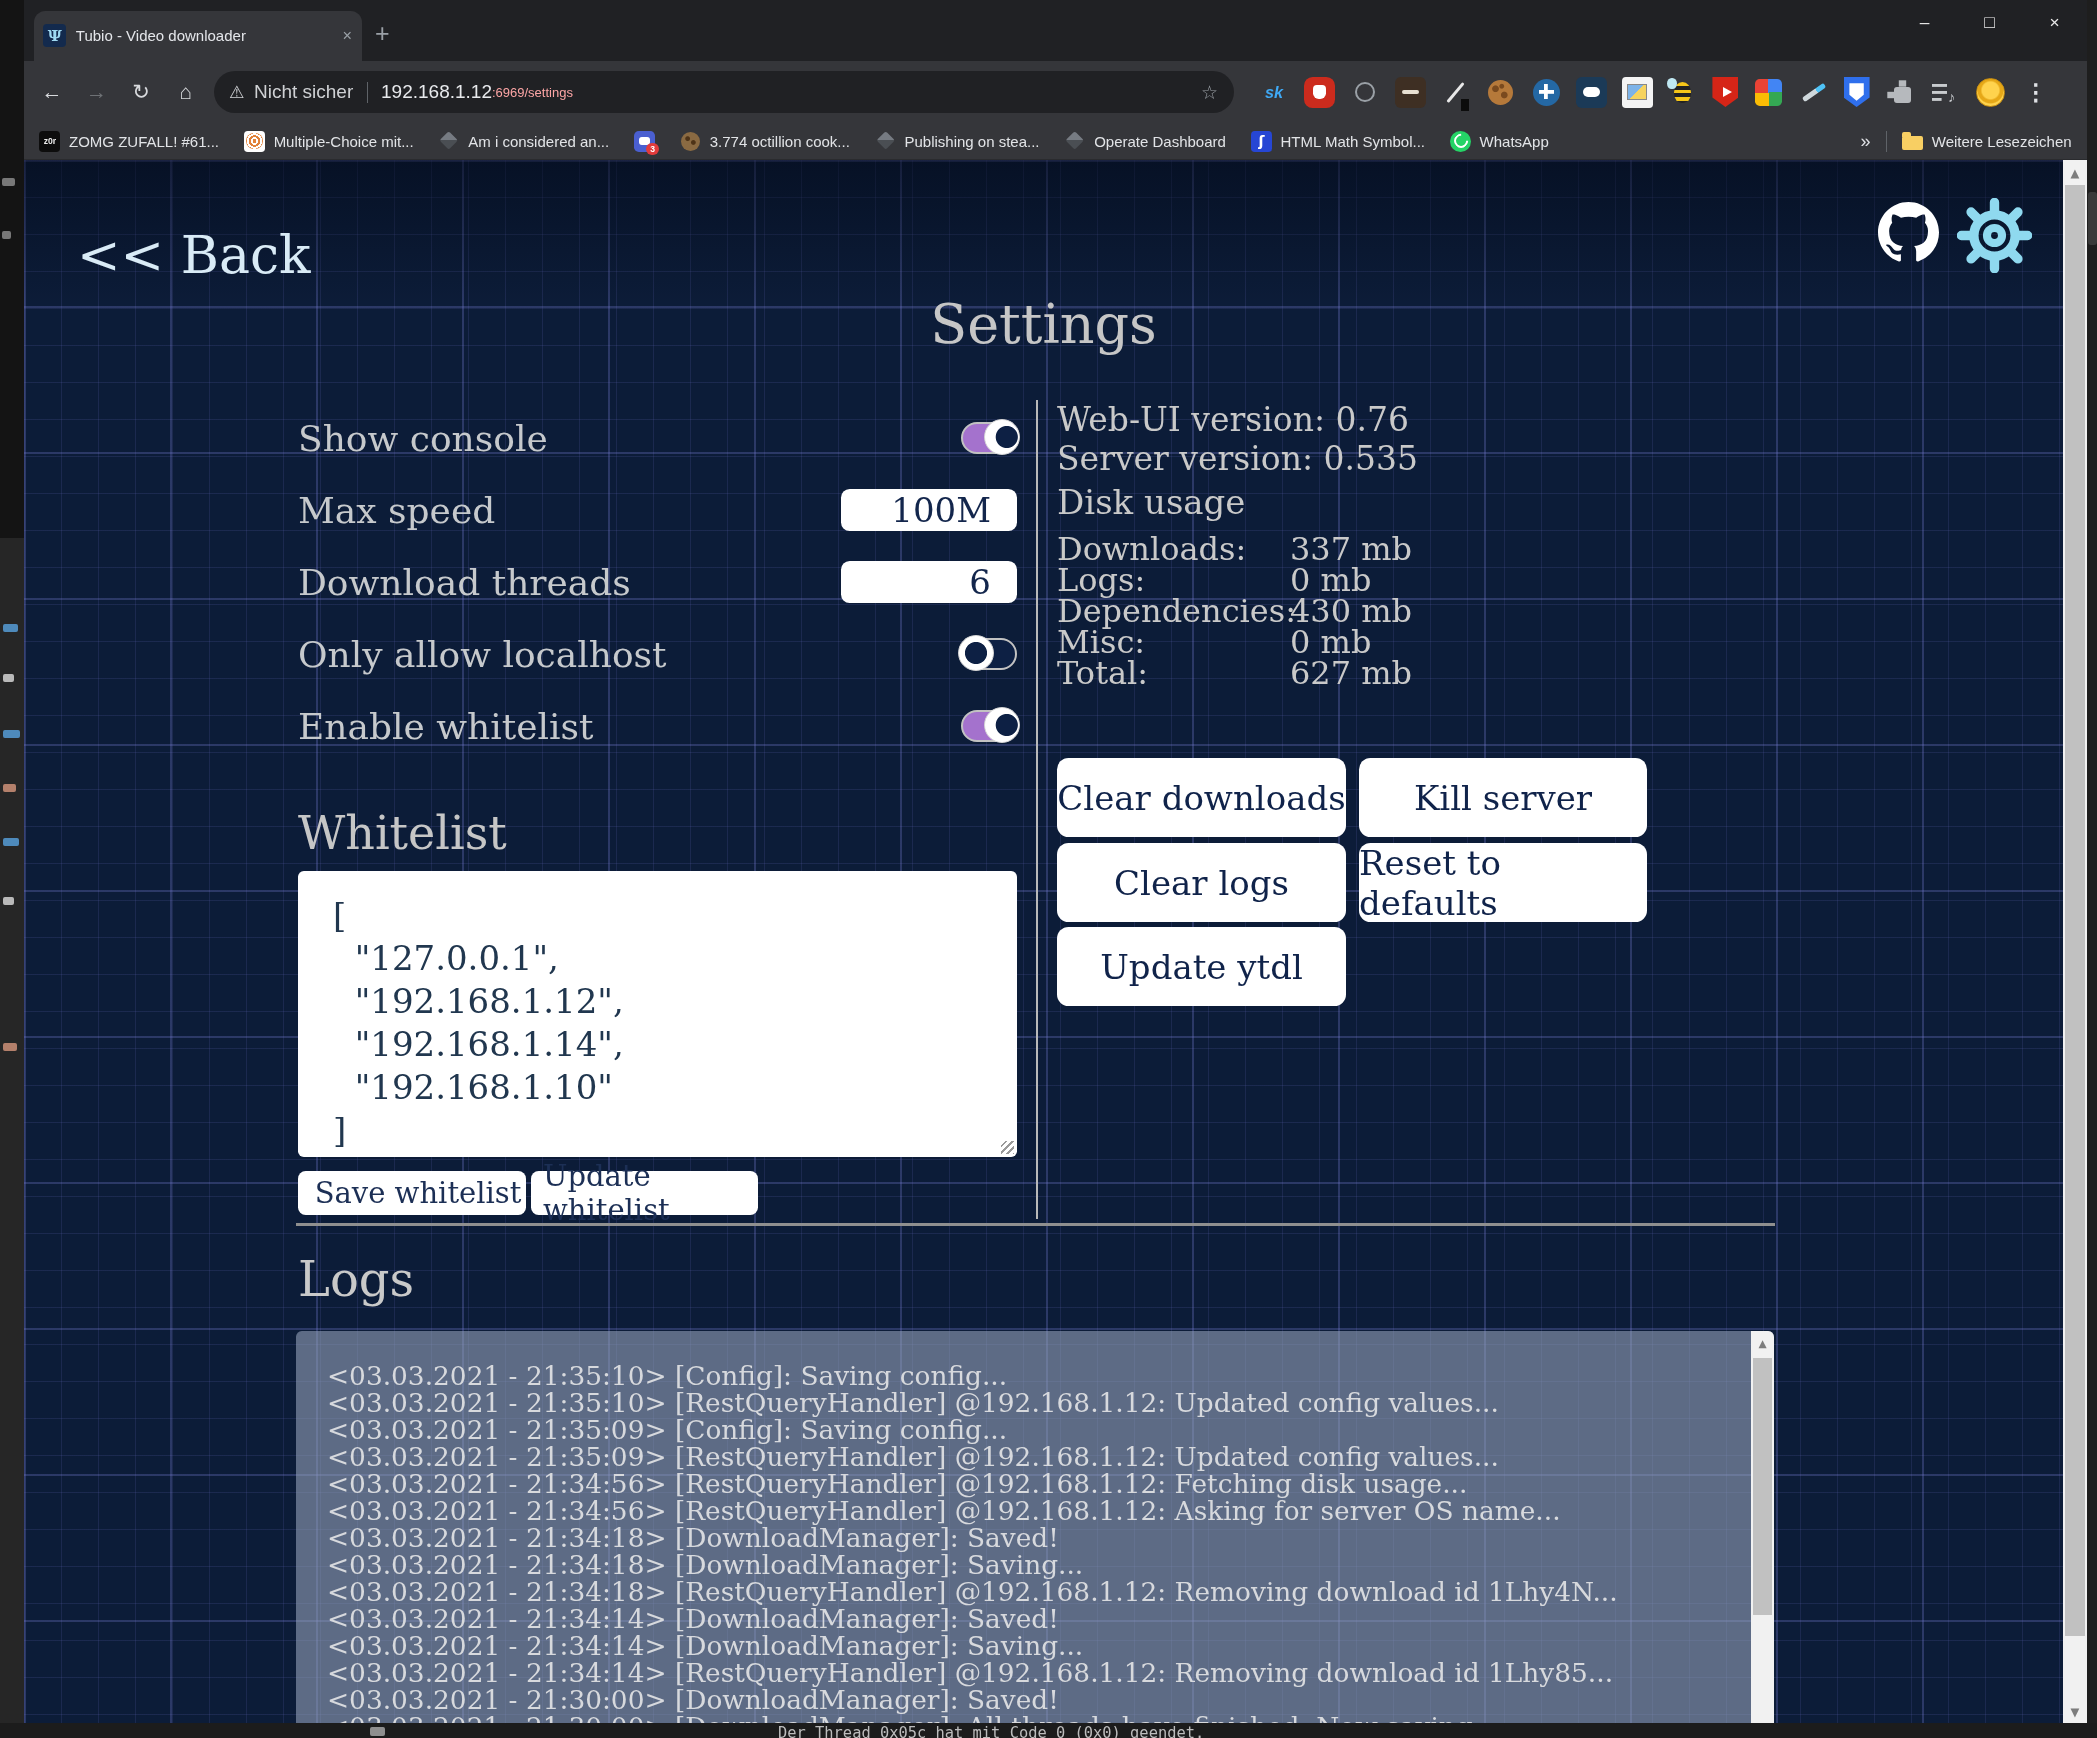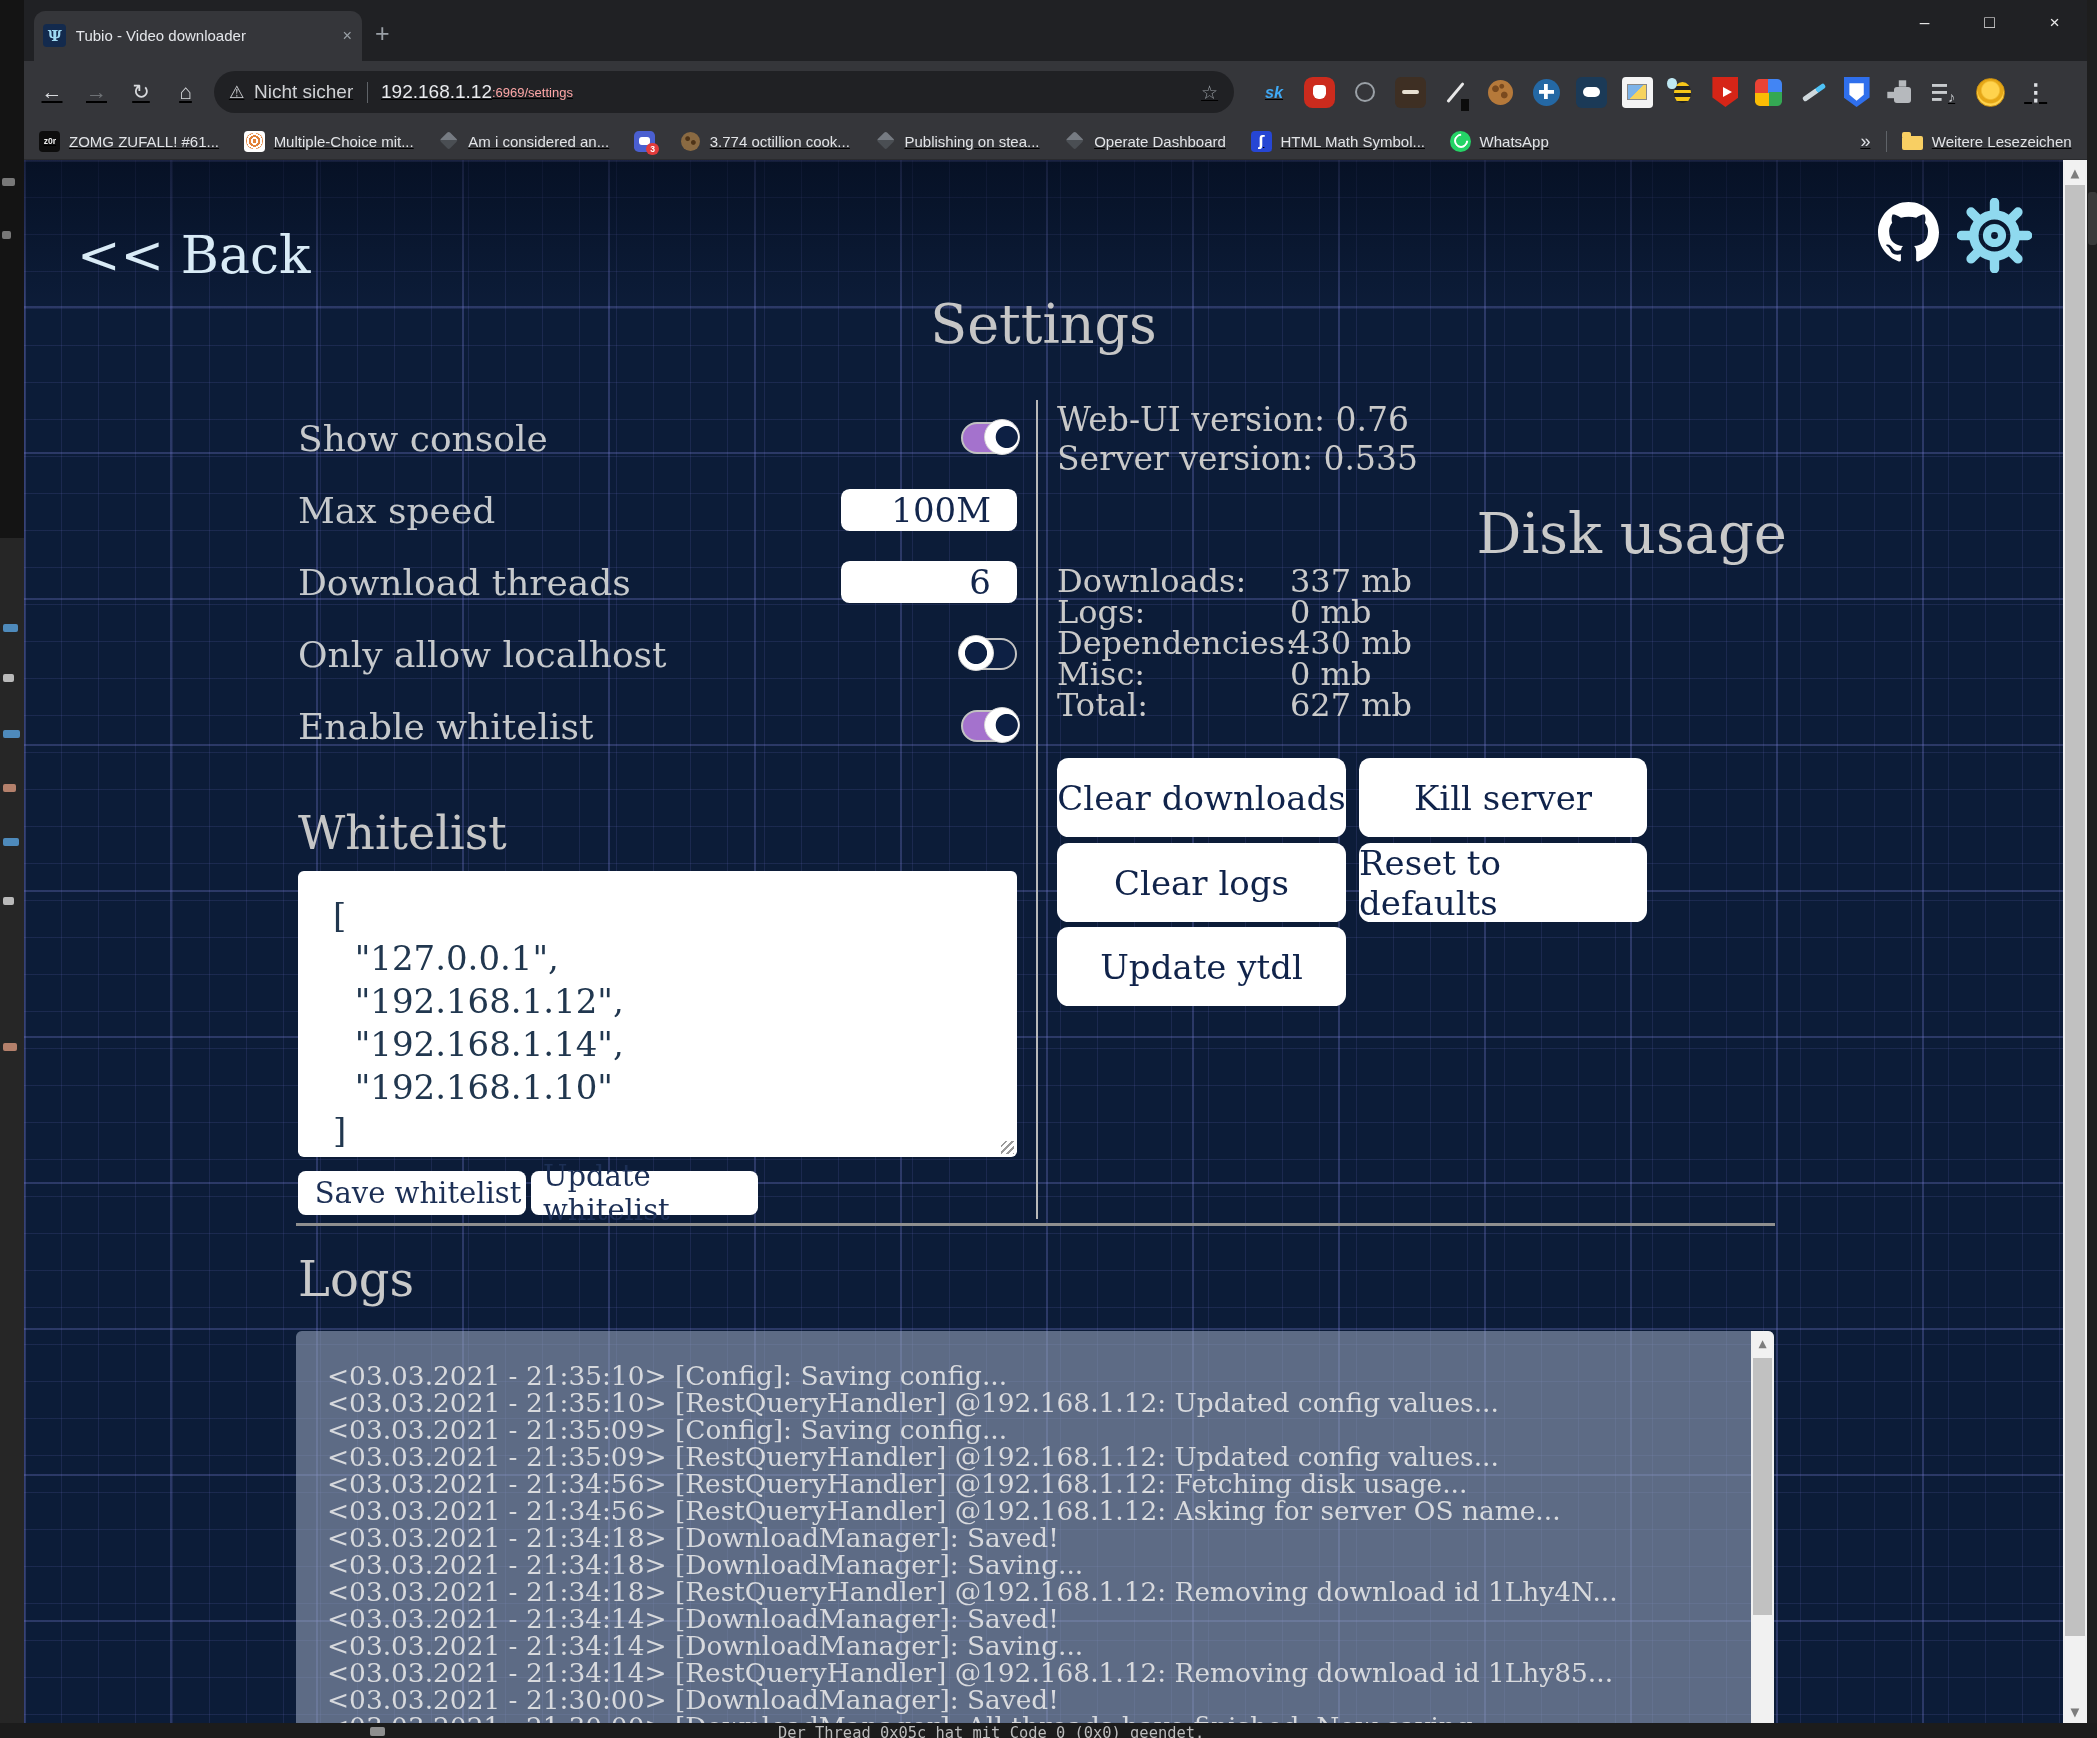--- a/index.html
+++ b/index.html
@@ -9,21 +9,21 @@
   .bg-left{position:absolute;left:0;top:0;width:24px;height:1723px;background:#262626;}
   .bg-left .seg-top{position:absolute;left:0;top:0;width:24px;height:538px;background:#141414;}
   .bg-left .frag{position:absolute;height:7.7px;border-radius:1.9px;opacity:.85;}
   .bg-right{position:absolute;right:0;top:0;width:10.6px;height:1723px;background:#1e1e1e;}
   .bg-right .tab-sliver{position:absolute;left:1.9px;top:192px;width:8.6px;height:53px;background:#3a3a3a;border-radius:2.9px;}
   .bg-bottom{position:absolute;left:0;top:1723px;width:2097px;height:16.3px;background:#1c1c1c;overflow:hidden;}
   .console-text{position:absolute;left:778px;top:1px;font:15.4px "DejaVu Sans Mono",monospace;color:#bdbdbd;white-space:nowrap;}
   .bg-bottom .taskbit{position:absolute;left:370px;top:3.8px;width:15.4px;height:9.6px;background:#8f8f8f;border-radius:1.9px;}
 
   
-  .browser{position:absolute;left:24px;top:0;width:2063px;height:1723px;background:#202124;text-decoration:underline;}
+  .browser{position:absolute;left:24px;top:0;width:2063px;height:1723px;background:#202124;}
 
   
   .titlebar{position:relative;height:61px;background:#202124;}
   .tab{position:absolute;left:9.6px;top:10.6px;width:328px;height:50px;background:#35363a;border-radius:11.5px 11.5px 0 0;display:flex;align-items:center;padding:0 9.6px;box-sizing:border-box;}
   .tab-favicon{width:23px;height:23px;border-radius:3.8px;background:#132a4d;display:flex;align-items:center;justify-content:center;flex:0 0 auto;}
   .tab-favicon::before{content:"Ψ";color:#9fd9f2;font:700 15.4px "DejaVu Serif",serif;}
   .tab-title{margin-left:9.6px;font-size:15px;color:#e4e6ea;white-space:nowrap;overflow:hidden;flex:1;}
   .tab-close{color:#9aa0a6;font-size:16.3px;margin-left:7.7px;flex:0 0 auto;}
   .newtab{position:absolute;left:351px;top:21px;color:#9aa0a6;font-size:25px;line-height:25px;}
   .wincontrols{position:absolute;right:0;top:0;height:44px;display:flex;align-items:center;}
@@ -136,21 +136,21 @@
   .wl-wrap::after{content:"";position:absolute;right:2.9px;bottom:2.9px;width:13.4px;height:13.4px;background:repeating-linear-gradient(135deg,transparent 0 2.9px,#9a9a9a 2.9px 4.8px);}
   .small-btn{position:absolute;height:44px;border-radius:7.7px;background:#fff;color:#1c2f55;font:29px "DejaVu Serif",serif;display:flex;align-items:center;justify-content:center;padding-left:12px;}
   .btn-savewl{left:274px;top:1011px;width:216px;}
   .btn-updwl{left:507px;top:1011px;width:215px;}
 
   .v-divider{position:absolute;left:1012px;top:240px;width:1.9px;height:819px;background:#b9b9b9;}
   .h-divider{position:absolute;left:272px;top:1063px;width:1479px;height:2.9px;background:#8f8f8f;}
 
   .right-col{position:absolute;left:1033px;top:240px;width:730px;}
   .ver-line{font-size:33px;line-height:39px;color:#c9c9c9;}
-  .disk-heading{margin-top:32px;font-size:56px;line-height:48px;color:#c9c9c9;text-align:right;}
+  .disk-heading{font-size:34px;line-height:48px;color:#c9c9c9;}
   .disk-rows{margin-top:7.7px;}
   .disk-row{display:flex;font-size:32px;line-height:31px;color:#c9c9c9;}
   .disk-label{width:233px;}
   .actions{position:absolute;left:1033px;top:598px;width:590px;}
   .action-btn{position:absolute;height:79px;border-radius:11.5px;background:#fff;color:#10234a;font:34px "DejaVu Serif",serif;display:flex;align-items:center;justify-content:center;}
   .ab-cleardl{left:0;top:0;width:289px;}
   .ab-kill{left:302px;top:0;width:288px;}
   .ab-clearlogs{left:0;top:85px;width:289px;}
   .ab-reset{left:302px;top:85px;width:288px;}
   .ab-ytdl{left:0;top:169px;width:289px;}

